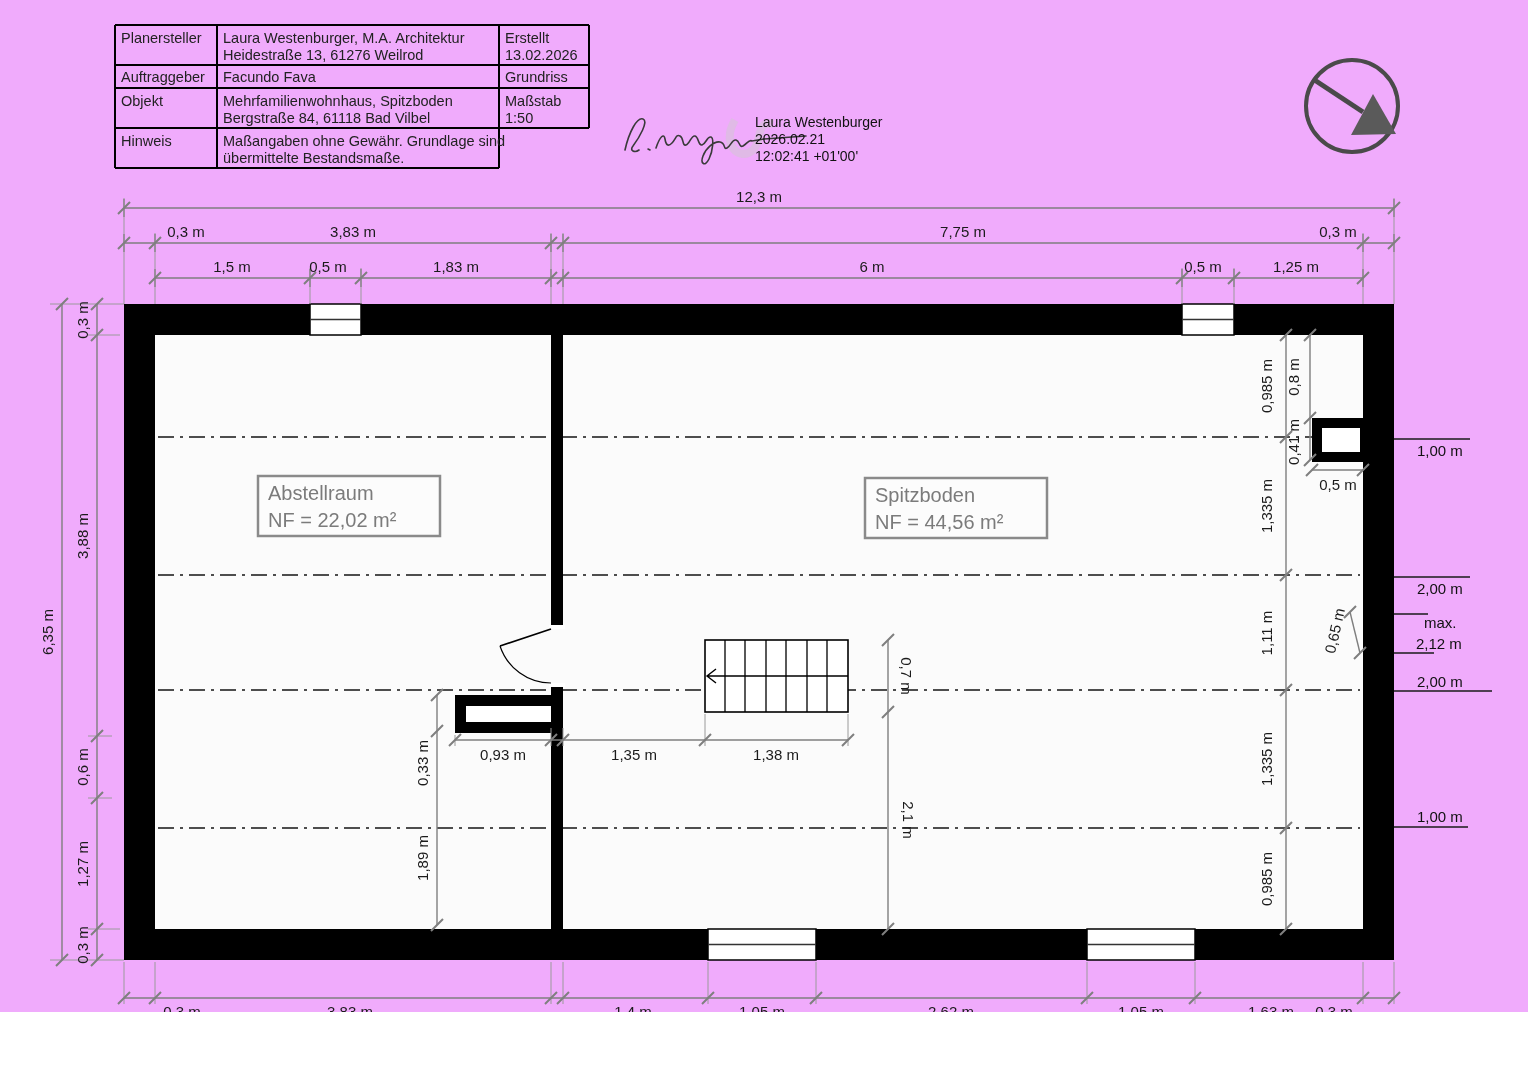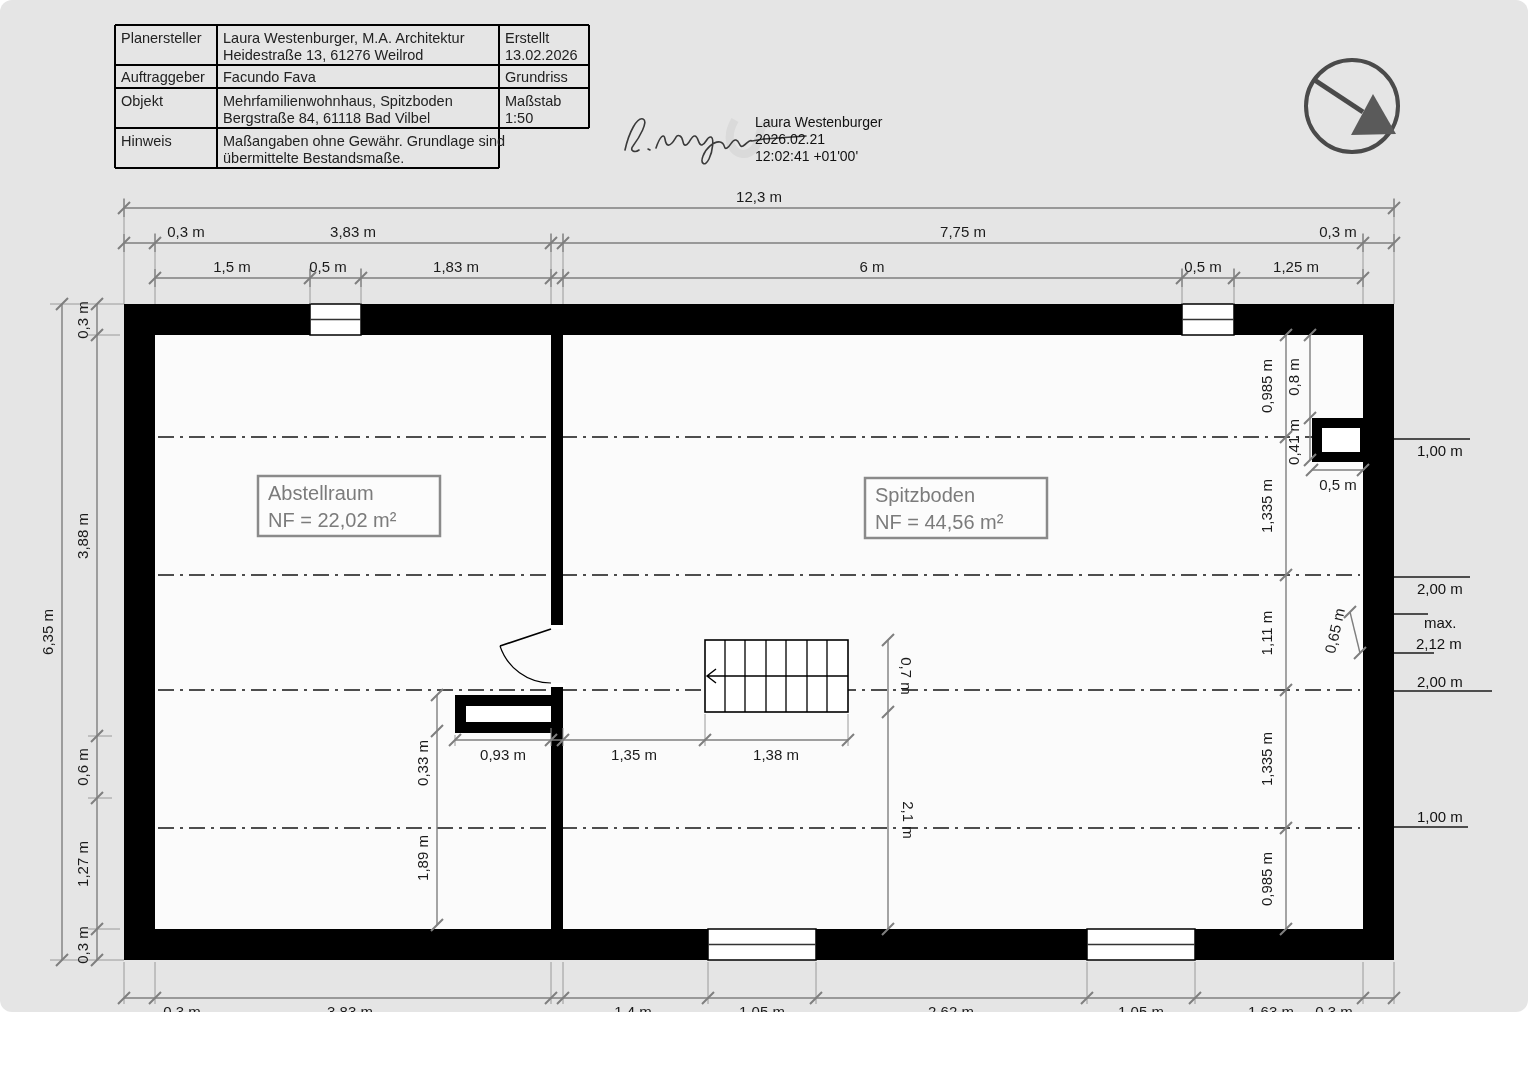--- a/index.html
+++ b/index.html
@@ -1,17 +1,17 @@
 <!DOCTYPE html>
 <html><head>
 <meta charset="utf-8">
 <style>
   html,body{margin:0;padding:0;background:#ffffff;}
-  #canvas{position:relative;width:1528px;height:1012px;background:#e5e5e5;overflow:hidden;
-          font-family:"Liberation Sans",sans-serif;border-radius:12px;}
+  #canvas{position:relative;width:1528px;height:1012px;background:#f0abfc;overflow:hidden;
+          font-family:"Liberation Sans",sans-serif;}
   svg{position:absolute;left:0;top:0;}
   text{font-family:"Liberation Sans",sans-serif;fill:#1b1b1b;}
   .dim{font-size:15px;}
   .tb{font-size:14.5px;fill:#222;}
   .roomname{font-size:20px;fill:#7b7b7b;}
   .sig{font-size:14px;fill:#111;}
   .hgt{font-size:15px;fill:#111;}
 </style>
 </head>
 <body>

